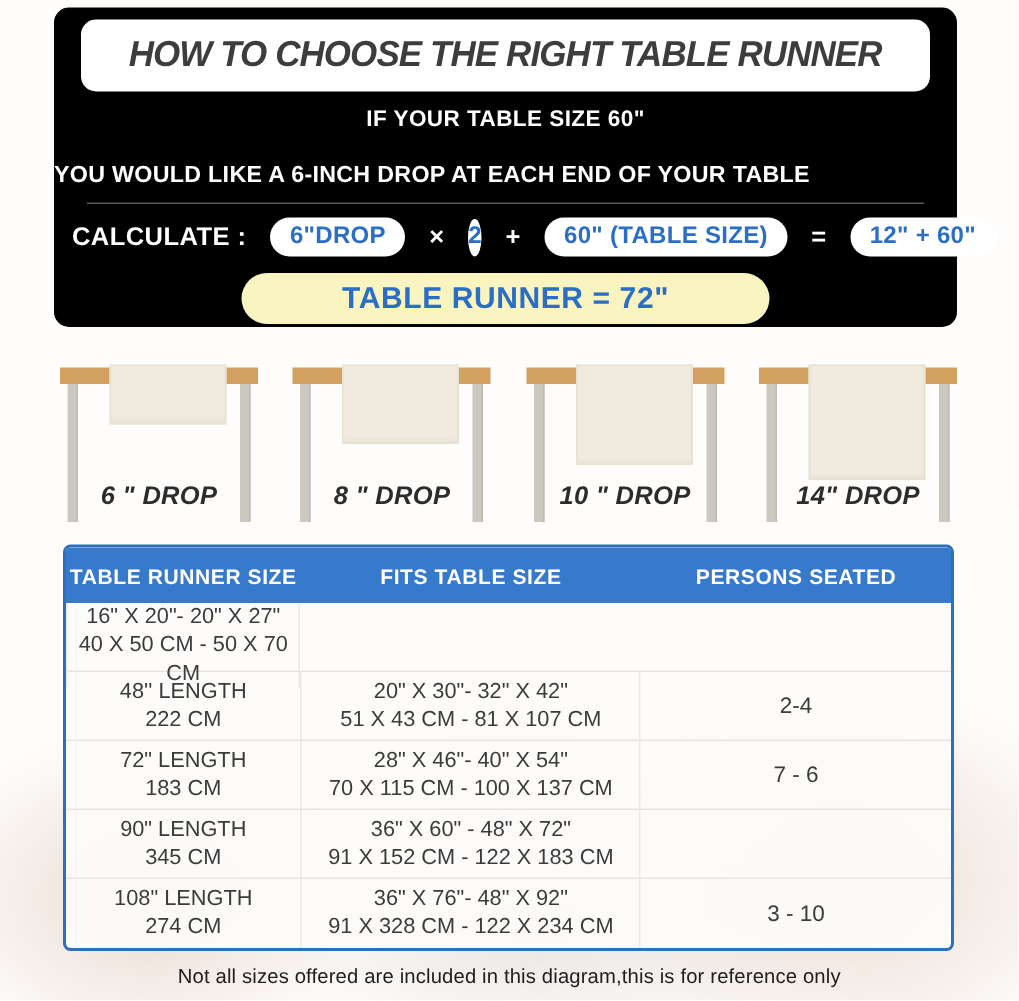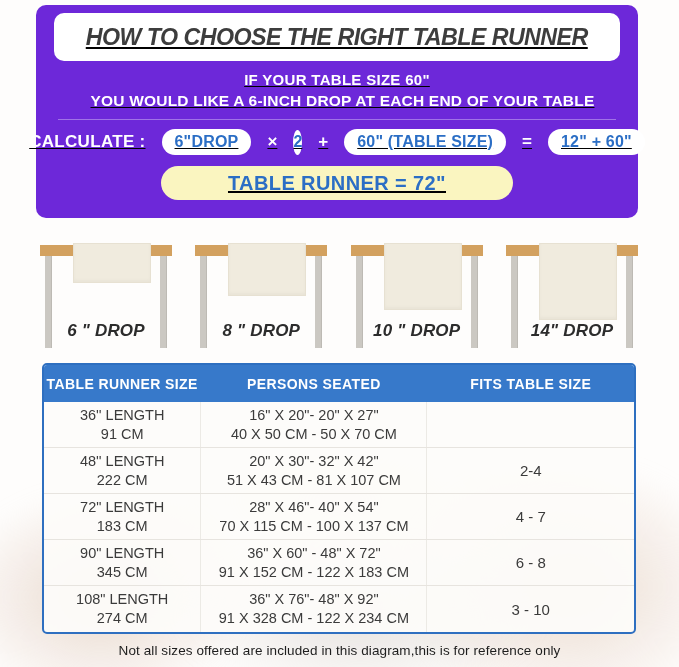--- a/index.html
+++ b/index.html
@@ -16,36 +16,36 @@
   .blob-br { right:-60px; bottom:-50px; width:340px; height:260px;
     background:radial-gradient(ellipse at center, rgba(231,211,198,.8), rgba(231,211,198,0) 70%); }
   .blob-bc { left:170px; bottom:-30px; width:380px; height:160px;
     background:radial-gradient(ellipse at center, rgba(208,201,196,.5), rgba(208,201,196,0) 70%); }
   .blob-mid { left:60px; top:390px; width:560px; height:220px;
     background:radial-gradient(ellipse at center, rgba(235,228,222,.45), rgba(235,228,222,0) 75%); }
 
   
   .top-panel {
     position:absolute; left:36px; top:5px; width:602px; height:213px;
-    background:#6d28d9; border-radius:10px;text-decoration:underline;
+    background:#000000; border-radius:10px;
   }
   .title-box {
     margin:8px 18px 0; height:48px; background:#ffffff; border-radius:10px;
     display:flex; align-items:center; justify-content:center;
   }
   .title-box span {
     font-size:24px; font-weight:800; font-style:italic; color:#3d3d3d;
     letter-spacing:-0.6px; transform:scaleX(.97); white-space:nowrap;
   }
   .sub1 { margin-top:10px; text-align:center; color:#fff; font-weight:700; font-size:15px; letter-spacing:.3px; }
-  .sub2 { margin-top:4px; text-align:center; color:#fff; font-weight:700; font-size:15.5px; letter-spacing:.2px;padding-left:11px; }
+  .sub2 { margin-top:20px; text-align:left; color:#fff; font-weight:700; font-size:15.5px; letter-spacing:.2px; }
   .hdr-divider { margin:9px 22px 0; border-top:1px solid rgba(255,255,255,.35); }
   .calc-row {
     margin-top:9px; padding:0 12px; display:flex; align-items:center;
-    justify-content:center; gap:16px; white-space:nowrap;
+    justify-content:flex-start; gap:16px; white-space:nowrap;
   }
   .calc-label { color:#fff; font-weight:800; font-size:17px; letter-spacing:.3px; }
   .pill {
     background:#fff; color:#2B6EC5; font-weight:800; font-size:16px;
     padding:4px 13px; border-radius:16px; letter-spacing:.2px;
   }
   .op { color:#fff; font-weight:800; font-size:17px; }
   .circle {
     background:#fff; color:#2B6EC5; font-weight:800; font-size:16px;
     width:25px; height:25px; border-radius:50%;
@@ -168,29 +168,25 @@
       <div class="leg left"></div>
       <div class="leg right"></div>
       <div class="runner"></div>
       <div class="fig-label">14" DROP</div>
     </div>
   </section>
 
   <section class="size-table">
     <div class="thead">
       <div class="th">TABLE RUNNER SIZE</div>
+      <div class="th">FITS TABLE SIZE</div>
       <div class="th">PERSONS SEATED</div>
-      <div class="th">FITS TABLE SIZE</div>
     </div>
     <div id="table-body">
         <div class="trow">
-          <div class="td c1">
-            <div>36'' LENGTH</div>
-            <div>91 CM</div>
-          </div>
           <div class="td c2">
             <div>16" X 20"- 20" X 27"</div>
             <div>40 X 50 CM - 50 X 70 CM</div>
           </div>
         </div>
         <div class="trow">
           <div class="td c1">
             <div>48'' LENGTH</div>
             <div>222 CM</div>
           </div>
@@ -205,35 +201,32 @@
         <div class="trow">
           <div class="td c1">
             <div>72" LENGTH</div>
             <div>183 CM</div>
           </div>
           <div class="td c2">
             <div>28" X 46"- 40" X 54"</div>
             <div>70 X 115 CM - 100 X 137 CM</div>
           </div>
           <div class="td c3">
-            <div>4 - 7</div>
+            <div>7 - 6</div>
           </div>
         </div>
         <div class="trow">
           <div class="td c1">
             <div>90" LENGTH</div>
             <div>345 CM</div>
           </div>
           <div class="td c2">
             <div>36" X 60" - 48" X 72"</div>
             <div>91 X 152 CM - 122 X 183 CM</div>
           </div>
-          <div class="td c3">
-            <div>6 - 8</div>
-          </div>
         </div>
         <div class="trow">
           <div class="td c1">
             <div>108" LENGTH</div>
             <div>274 CM</div>
           </div>
           <div class="td c2">
             <div>36" X 76"- 48" X 92"</div>
             <div>91 X 328 CM - 122 X 234 CM</div>
           </div>

